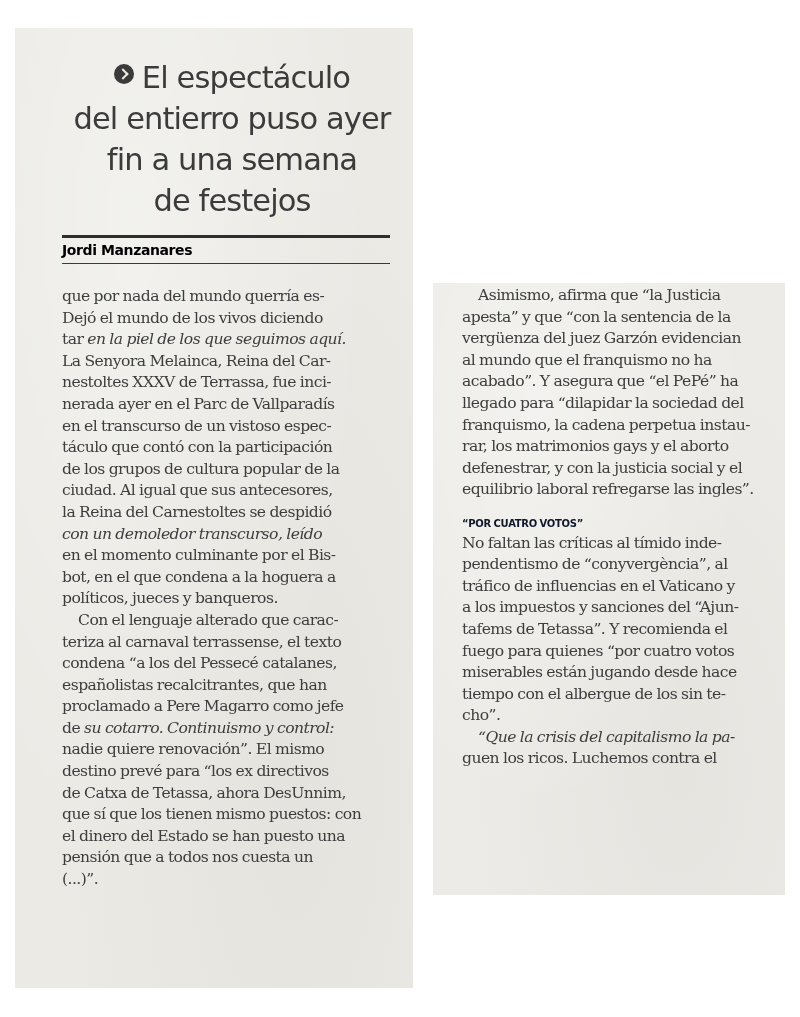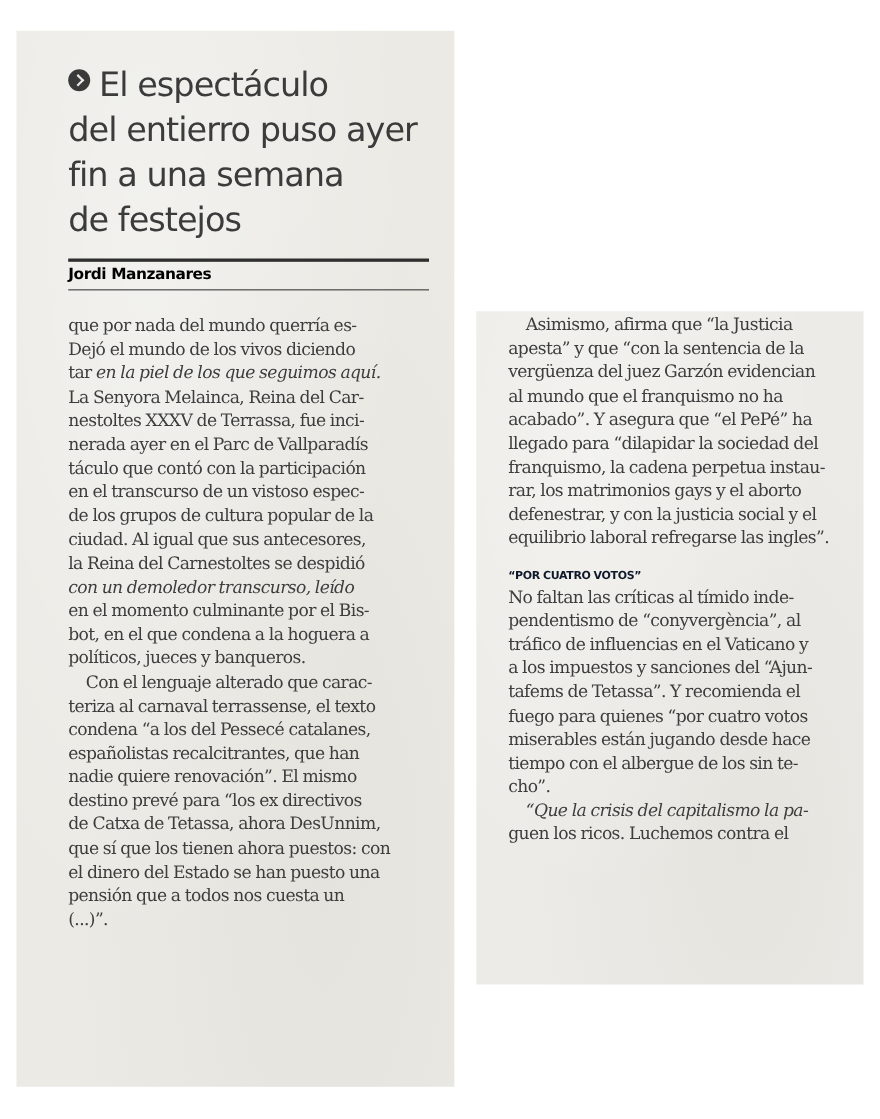--- a/index.html
+++ b/index.html
@@ -39,21 +39,21 @@
       top: 57px;
       width: 340px;
       font-family: "DejaVu Sans", sans-serif;
       font-size: 30.5px;
       line-height: 41px;
       color: #3b3b3b;
       letter-spacing: -0.9px;
       margin: 0;
       font-weight: normal;
     }
-    .headline .line { display: block; white-space: nowrap; }
+    .headline .line { display: block; white-space: nowrap; text-align: center; }
     .arrow-icon {
       display: inline-block;
       width: 20px;
       height: 20px;
       border-radius: 50%;
       background: #3a3a3a;
       position: relative;
       vertical-align: 4px;
       margin-right: 8px;
     }
@@ -150,37 +150,39 @@
 <div class="byline">Jordi Manzanares</div>
 <div class="rule-thin"></div>
 
 <div id="col-left" class="body-text">
   <span class="ln">que por nada del mundo querría es-</span>
   <span class="ln">Dejó el mundo de los vivos diciendo</span>
   <span class="ln"><span>tar </span><em>en la piel de los que seguimos aquí.</em></span>
   <span class="ln">La Senyora Melainca, Reina del Car-</span>
   <span class="ln">nestoltes XXXV de Terrassa, fue inci-</span>
   <span class="ln">nerada ayer en el Parc de Vallparadís</span>
+  <span class="ln">en el transcurso de un vistoso espec-</span>
   <span class="ln">táculo que contó con la participación</span>
-  <span class="ln">en el transcurso de un vistoso espec-</span>
   <span class="ln">de los grupos de cultura popular de la</span>
   <span class="ln">ciudad. Al igual que sus antecesores,</span>
   <span class="ln">la Reina del Carnestoltes se despidió</span>
   <span class="ln"><em>con un demoledor transcurso, leído</em></span>
   <span class="ln">en el momento culminante por el Bis-</span>
   <span class="ln">bot, en el que condena a la hoguera a</span>
   <span class="ln">políticos, jueces y banqueros.</span>
   <span class="ln indent">Con el lenguaje alterado que carac-</span>
   <span class="ln">teriza al carnaval terrassense, el texto</span>
   <span class="ln">condena “a los del Pessecé catalanes,</span>
   <span class="ln">españolistas recalcitrantes, que han</span>
+  <span class="ln">proclamado a Pere Magarro como jefe</span>
+  <span class="ln"><span>de </span><em>su cotarro. Continuismo y control:</em></span>
   <span class="ln">nadie quiere renovación”. El mismo</span>
   <span class="ln">destino prevé para “los ex directivos</span>
   <span class="ln">de Catxa de Tetassa, ahora DesUnnim,</span>
-  <span class="ln">que sí que los tienen ahora puestos: con</span>
+  <span class="ln">que sí que los tienen mismo puestos: con</span>
   <span class="ln">el dinero del Estado se han puesto una</span>
   <span class="ln">pensión que a todos nos cuesta un</span>
   <span class="ln">(...)”.</span>
 </div>
 
 <div id="col-right" class="body-text">
   <span class="ln indent">Asimismo, afirma que “la Justicia</span>
   <span class="ln">apesta” y que “con la sentencia de la</span>
   <span class="ln">vergüenza del juez Garzón evidencian</span>
   <span class="ln">al mundo que el franquismo no ha</span>

